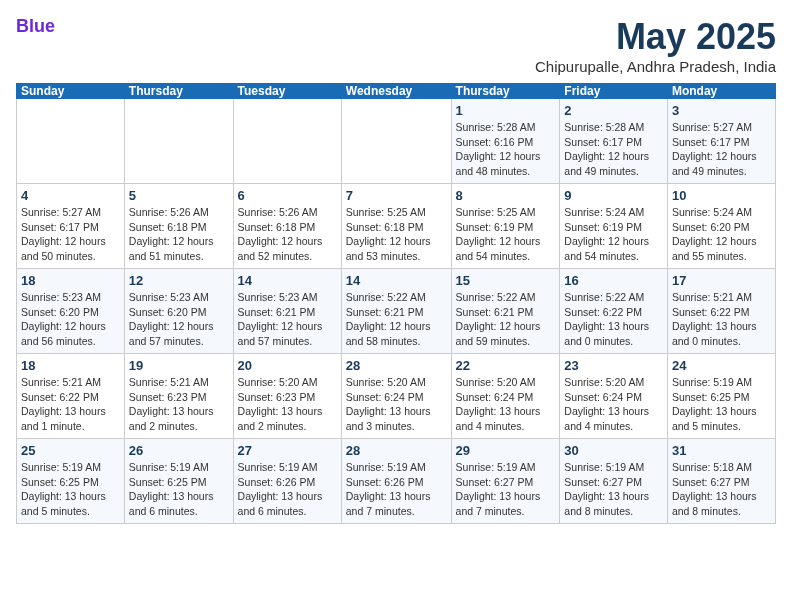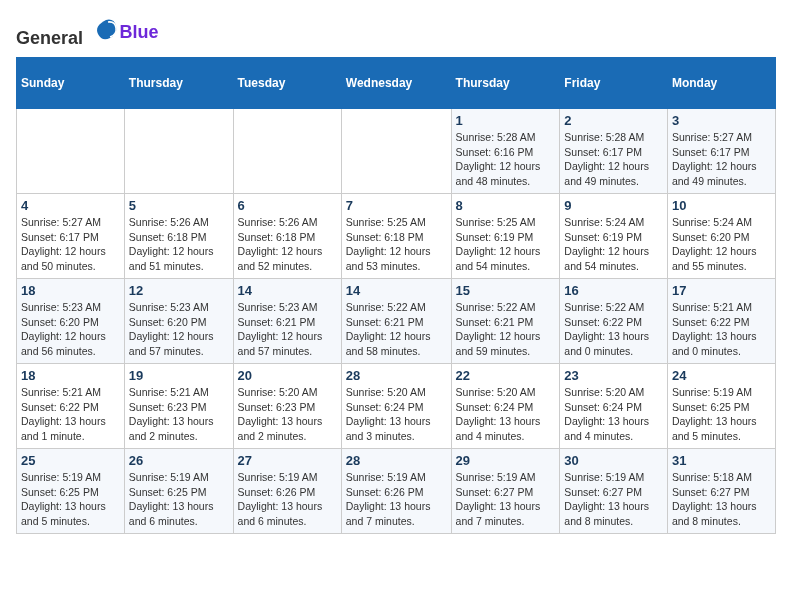--- a/index.html
+++ b/index.html
@@ -50,21 +50,21 @@
     .calendar-table {
       width: 100%;
       border-collapse: collapse;
       font-size: 11px;
     }
     .calendar-table thead tr {
       background-color: #1a6bb5;
     }
     .calendar-table thead th {
       color: #fff;
-      padding: 18px 4px;
+      padding: 0 4px;
       text-align: left;
       font-size: 12px;
       font-weight: bold;
       border: 1px solid #1a6bb5;
     }
     .calendar-table tbody tr {
       vertical-align: top;
     }
     .calendar-table tbody td {
       border: 1px solid #ccc;
@@ -94,29 +94,26 @@
     .empty-cell {
       background: #fff !important;
     }
   </style>
 </head>
 <body>
 
 <div class="header-area">
   <div class="logo">
     <div>
-      <span class="logo-text-general">General</span>
-      <svg class="logo-icon" viewBox="0 0 28 28">
-        <path d="M14 4 Q22 2 24 10 Q26 18 18 22 Q10 26 6 18 Q2 10 14 4Z" fill="#1a6bb5"></path>
-        <path d="M16 6 Q23 5 24 12 Q25 19 18 21" fill="none" stroke="#fff" stroke-width="1.5"></path>
-      </svg>
-    </div>
-    <div>
       <span class="logo-text-blue">Blue</span>
     </div>
+  </div>
+  <div class="title-area">
+    <div class="month-title">May 2025</div>
+    <div class="location-title">Chipurupalle, Andhra Pradesh, India</div>
   </div>
 </div>
 
 <table class="calendar-table">
   <thead>
     <tr>
     <th>Sunday</th>
         <th>Thursday</th>
         <th>Tuesday</th>
         <th>Wednesday</th>

